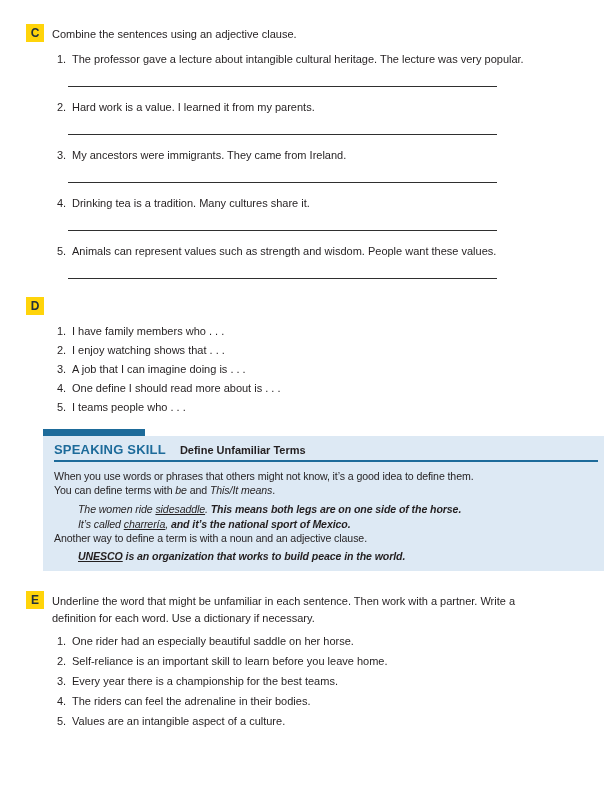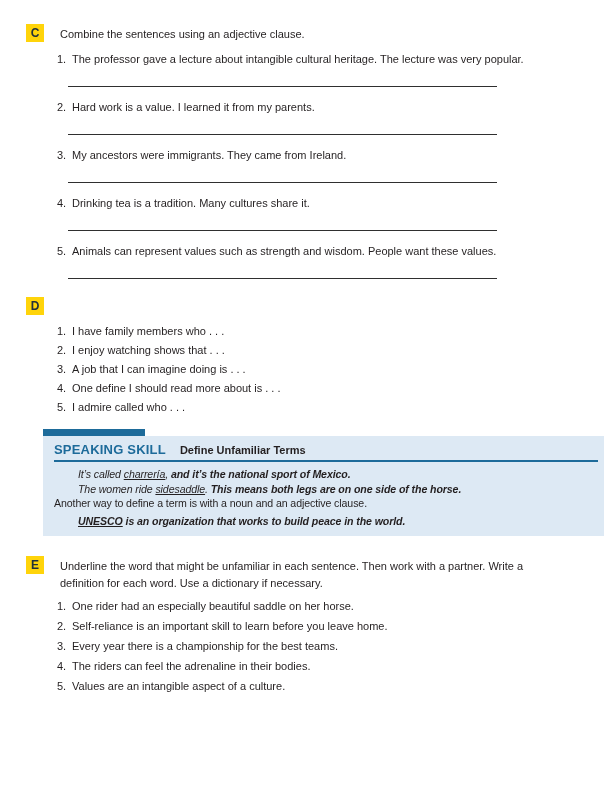--- a/index.html
+++ b/index.html
@@ -14,21 +14,21 @@
   }
   .page { padding:24px 30px 0 26px; }
 
   
   .sec-head { display:flex; align-items:flex-start; }
   .badge {
     width:18px; height:18px; flex:none;
     background:#ffd40a; color:#22313a;
     font-weight:700; font-size:12px; line-height:18px; text-align:center;
   }
-  .instr { margin-left:16px; padding-top:2px; line-height:16px; max-width:505px; }
+  .instr { margin-left:8px; padding-top:2px; line-height:16px; max-width:505px; }
   .kw { color:#1e7b4f; font-weight:700; font-size:11.5px; letter-spacing:.2px; margin-right:7px; }
 
   
   .item { display:flex; line-height:15px; margin-left:31px; }
   .item .num { width:15px; flex:none; }
   .item .txt { flex:1; max-width:490px; }
 
   
   .c-item { margin-top:13px; }
   .c-item.first { margin-top:10px; }
@@ -121,36 +121,40 @@
     <div class="item d-item">
       <span class="num">3.</span>
       <span class="txt">A job that I can imagine doing is . . .</span>
     </div>
     <div class="item d-item">
       <span class="num">4.</span>
       <span class="txt">One define I should read more about is . . .</span>
     </div>
     <div class="item d-item">
       <span class="num">5.</span>
-      <span class="txt">I admire called who . . .</span>
+      <span class="txt">I teams people who . . .</span>
     </div>
   </div>
 
   <div class="skill-wrap">
     <div class="skill-bar"></div>
     <div class="skill-box">
       <div class="skill-head">
         <span class="skill-title">SPEAKING SKILL</span>
         <span class="skill-sub">Define Unfamiliar Terms</span>
       </div>
       <div class="skill-div"></div>
       <div class="skill-body">
+        <div class="skill-p">
+          <span>When you use words or phrases that others might not know, it’s a good idea to define them.</span><br>
+          <span><span>You can define terms with </span><span class="it">be</span><span> and </span><span class="it">This/It means</span><span>.</span></span>
+        </div>
         <div class="ex-group">
+          <div class="skill-ex"><span>The women ride </span><span class="u">sidesaddle</span><span>. </span><span class="b">This means both legs are on one side of the horse.</span></div>
           <div class="skill-ex"><span>It’s called </span><span class="u">charrería</span><span>, </span><span class="b">and it’s the national sport of Mexico.</span></div>
-          <div class="skill-ex"><span>The women ride </span><span class="u">sidesaddle</span><span>. </span><span class="b">This means both legs are on one side of the horse.</span></div>
         </div>
         <div class="skill-another">Another way to define a term is with a noun and an adjective clause.</div>
         <div class="skill-ex3"><span class="u">UNESCO</span><span> is an organization that works to build peace in the world.</span></div>
       </div>
     </div>
   </div>
 
   <div class="sec-e">
     <div class="sec-head">
       <span class="badge">E</span>

